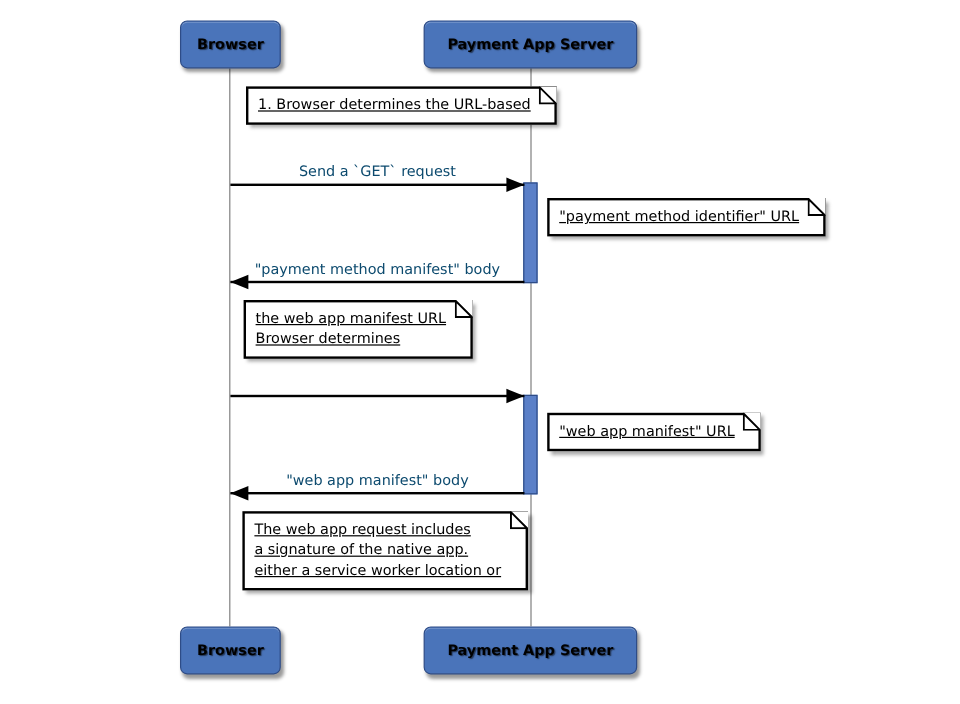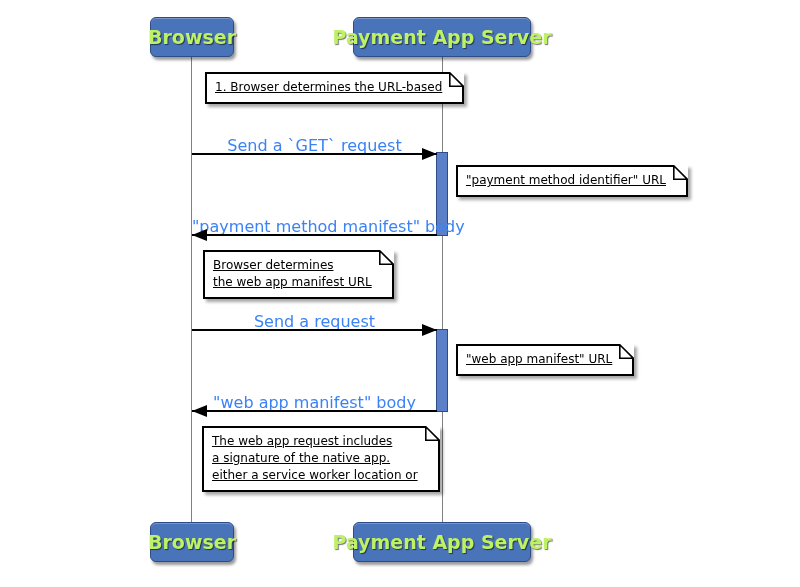--- a/index.html
+++ b/index.html
@@ -11,33 +11,33 @@
   
   .lifeline { position:absolute; top:57px; height:465px; width:1px; background:var(--lifeline,#808080); }
   
   .actor {
     position:absolute; height:40px; border:1px solid var(--actor-border,#2e4c87);
     border-radius:6px; background:var(--actor-fill,#4a74ba);
     box-shadow: inset 0 1px 0 rgba(255,255,255,.25), 2px 3px 3px rgba(0,0,0,.4);
     display:flex; align-items:center; justify-content:center;
   }
   .actor span {
-    color:#bef264; font-weight:bold; font-size:19px;
+    color:#000000; font-weight:bold; font-size:12px;
     text-shadow:1px 1px 1px rgba(0,0,0,.55); white-space:nowrap;
   }
   
   .activation {
     position:absolute; left:436px; width:12px;
     background:var(--activation-fill,#5b80c8); border:1px solid var(--actor-border,#2e4c87);
   }
   
   .msg-line { position:absolute; left:192px; width:245px; height:2px; background:var(--line,#000); }
   .msg-label {
     position:absolute; left:192px; width:245px; height:16px; text-align:center;
-    font-size:16px; white-space:nowrap; color:#3b82f6;
+    font-size:12px; white-space:nowrap; color:#0c4a6e;
   }
   .head { position:absolute; width:0; height:0; border-top:6px solid transparent; border-bottom:6px solid transparent; }
   .head-right { border-left:15px solid var(--line,#000); left:422px; }
   .head-left  { border-right:15px solid var(--line,#000); left:192px; }
   
   .note {
     position:absolute; width:max-content; background:var(--note-fill,#fff);
     border:2px solid var(--note-border,#000);
     box-shadow:3px 3px 3px rgba(0,0,0,.35);
     padding:5px 20px 6px 8px; font-size:12px; line-height:17px;
@@ -71,21 +71,20 @@
   </div>
 
   <div class="msg-label" style="top:136px;">Send a `GET` request</div>
   <div class="msg-line" style="top:153px;"></div>
   <div class="head head-right" style="top:148px;"></div>
 
   <div class="msg-label" style="top:217px;">"payment method manifest" body</div>
   <div class="msg-line" style="top:234px;"></div>
   <div class="head head-left" style="top:229px;"></div>
 
-  <div class="msg-label" style="top:312px;">Send a request</div>
   <div class="msg-line" style="top:329px;"></div>
   <div class="head head-right" style="top:324px;"></div>
 
   <div class="msg-label" style="top:393px;">"web app manifest" body</div>
   <div class="msg-line" style="top:410px;"></div>
   <div class="head head-left" style="top:405px;"></div>
 
   <div class="note" style="left:205px; top:72px;">
     <svg class="fold" width="15" height="15">
       <polygon points="0,0 15,0 15,15" fill="#ffffff"></polygon>
@@ -100,22 +99,22 @@
       <polygon points="0.8,0.8 14.2,14.2 0.8,14.2" fill="#ffffff" stroke="#000000" stroke-width="1.6"></polygon>
     </svg>
     <div class="line">"payment method identifier" URL</div>
   </div>
 
   <div class="note" style="left:203px; top:250px;">
     <svg class="fold" width="15" height="15">
       <polygon points="0,0 15,0 15,15" fill="#ffffff"></polygon>
       <polygon points="0.8,0.8 14.2,14.2 0.8,14.2" fill="#ffffff" stroke="#000000" stroke-width="1.6"></polygon>
     </svg>
+    <div class="line">the web app manifest URL</div>
     <div class="line">Browser determines</div>
-    <div class="line">the web app manifest URL</div>
   </div>
 
   <div class="note" style="left:456px; top:344px;">
     <svg class="fold" width="15" height="15">
       <polygon points="0,0 15,0 15,15" fill="#ffffff"></polygon>
       <polygon points="0.8,0.8 14.2,14.2 0.8,14.2" fill="#ffffff" stroke="#000000" stroke-width="1.6"></polygon>
     </svg>
     <div class="line">"web app manifest" URL</div>
   </div>
 

